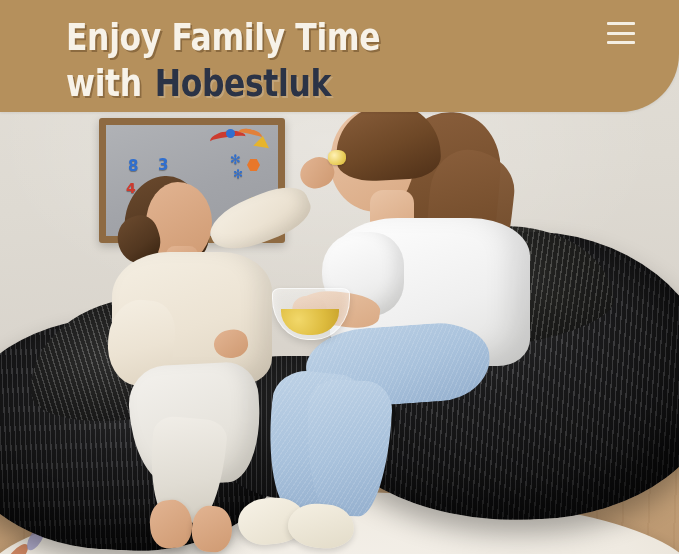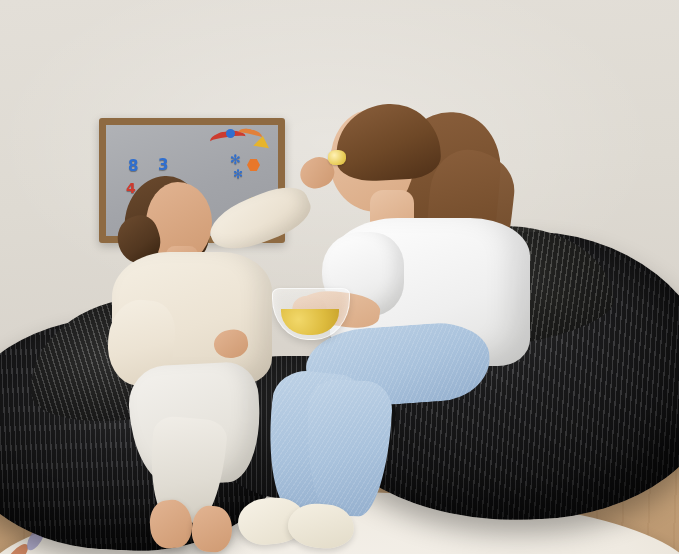--- a/index.html
+++ b/index.html
@@ -266,14 +266,29 @@
     <div class="pp cream-knit" style="left:108px;top:300px;width:66px;height:86px;border-radius:46% 38% 42% 50%;transform:rotate(6deg);"></div>
     <div class="pp sk2" style="left:214px;top:330px;width:34px;height:28px;border-radius:48% 44% 46% 52%;transform:rotate(-10deg);"></div>
 
     <div class="pp" style="left:130px;top:364px;width:130px;height:120px;background:linear-gradient(160deg,#f4f2ee,#e6e3dc 60%,#d7d3c9);border-radius:30% 26% 28% 32% / 34% 30% 66% 70%;transform:rotate(-3deg);box-shadow:inset -10px -8px 20px rgba(0,0,0,.1);"></div>
     <div class="pp" style="left:150px;top:418px;width:74px;height:104px;background:linear-gradient(165deg,#f1eee8,#e0dcd3 60%,#cfcabe);border-radius:28% 30% 32% 34% / 18% 18% 82% 80%;transform:rotate(5deg);"></div>
 
     <div class="pp sk2" style="left:150px;top:500px;width:42px;height:48px;border-radius:42% 44% 38% 40% / 48% 52% 48% 44%;transform:rotate(-5deg);box-shadow:0 3px 6px rgba(0,0,0,.16);"></div>
     <div class="pp sk2" style="left:192px;top:506px;width:40px;height:46px;border-radius:40% 44% 40% 40% / 48% 52% 46% 44%;transform:rotate(4deg);box-shadow:0 3px 6px rgba(0,0,0,.16);"></div>
   </div>
 
+  <div class="banner">
+
+    <div class="headline">
+      <div class="line line1">Enjoy Family Time</div>
+      <div class="line line2">
+        <span class="w-with">with</span><span class="w-brand">Hobestluk</span>
+      </div>
+    </div>
+
+    <button class="menu-btn" aria-label="Menu">
+      <span></span>
+      <span></span>
+      <span></span>
+    </button>
+  </div>
 
 </div>
 
 </body></html>

